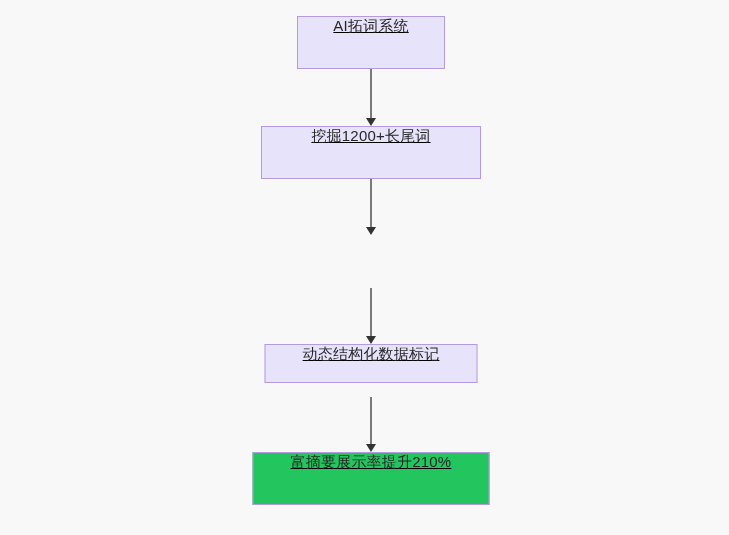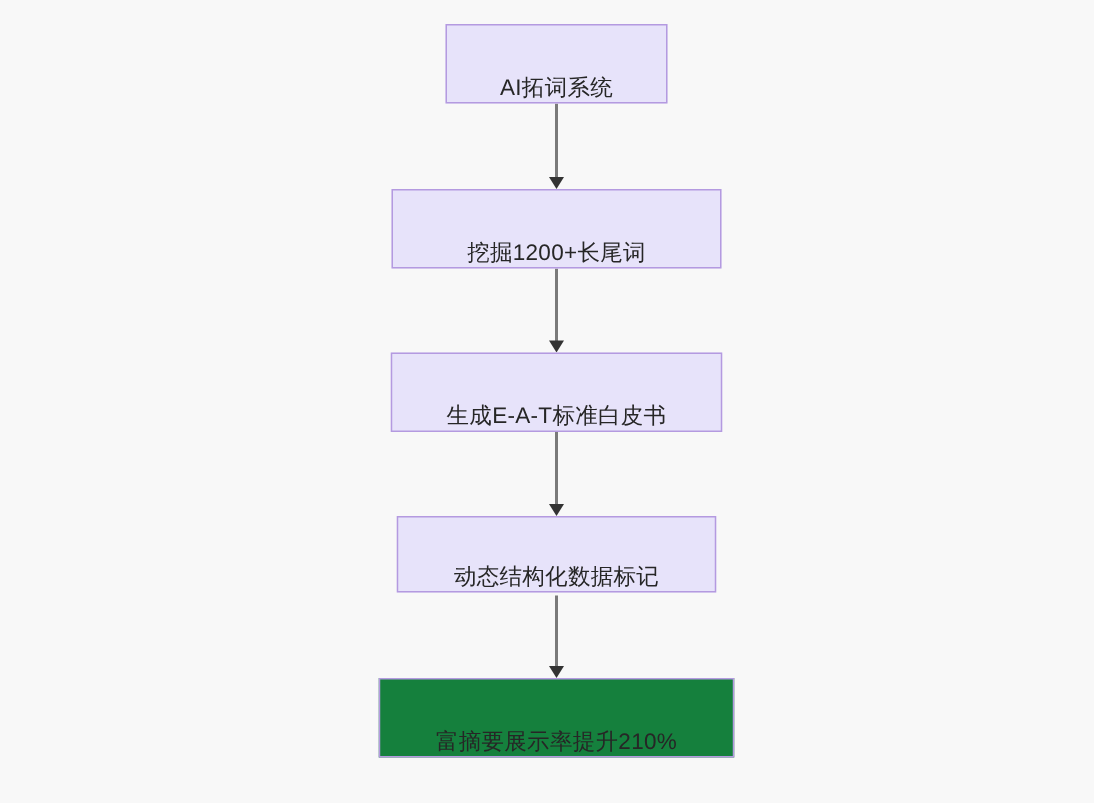--- a/index.html
+++ b/index.html
@@ -20,23 +20,24 @@
     background: #f8f8f8;
   }
   .node {
     position: absolute;
     box-sizing: border-box;
     background: #e7e3fa;
     border: 1.7px solid #b49ae0;
     border-radius: 0;
     height: 53px;
     display: flex;
-    align-items: flex-end;
+    align-items: flex-start;
     justify-content: center;
     transform: translateX(-50%);
+    text-decoration: underline;
   }
   .node-label {
     font-size: 15px;
     line-height: 1.2;
     color: #262626;
     white-space: nowrap;
     letter-spacing: 0.2px;
   }
   .edge {
     position: absolute;
@@ -84,23 +85,20 @@
     <div class="edge-line" style="height: 48px; background: rgb(122, 122, 122);"></div>
     <div class="edge-head" style="border-top-color: rgb(51, 51, 51);"></div>
   </div>
 
   <div class="node" id="node-0" style="left: 371px; top: 16px; width: 148px; height: 53px; background: rgb(231, 227, 250); border-color: rgb(180, 154, 224);">
     <span class="node-label" style="color: rgb(38, 38, 38);">AI拓词系统</span>
   </div>
   <div class="node" id="node-1" style="left: 371px; top: 126px; width: 220px; height: 53px; background: rgb(231, 227, 250); border-color: rgb(180, 154, 224);">
     <span class="node-label" style="color: rgb(38, 38, 38);">挖掘1200+长尾词</span>
   </div>
-  <div class="node" id="node-2" style="left: 371px; top: 235px; width: 221px; height: 53px; background: rgb(231, 227, 250); border-color: rgb(180, 154, 224);">
-    <span class="node-label" style="color: rgb(38, 38, 38);">生成E-A-T标准白皮书</span>
-  </div>
-  <div class="node" id="node-3" style="left: 371px; top: 344px; width: 213px; height: 51px; background: rgb(231, 227, 250); border-color: rgb(180, 154, 224);">
+  <div class="node" id="node-3" style="left: 371px; top: 344px; width: 213px; height: 39px; background: rgb(231, 227, 250); border-color: rgb(180, 154, 224);">
     <span class="node-label" style="color: rgb(38, 38, 38);">动态结构化数据标记</span>
   </div>
-  <div class="node" id="node-4" style="left: 371px; top: 452px; width: 237px; height: 53px; background: #15803d; border-color: rgb(180, 154, 224);">
+  <div class="node" id="node-4" style="left: 371px; top: 452px; width: 237px; height: 53px; background: #22c55e; border-color: rgb(180, 154, 224);">
     <span class="node-label" style="color: rgb(38, 38, 38);">富摘要展示率提升210%</span>
   </div>
 
 </div>
 
 </body></html>

